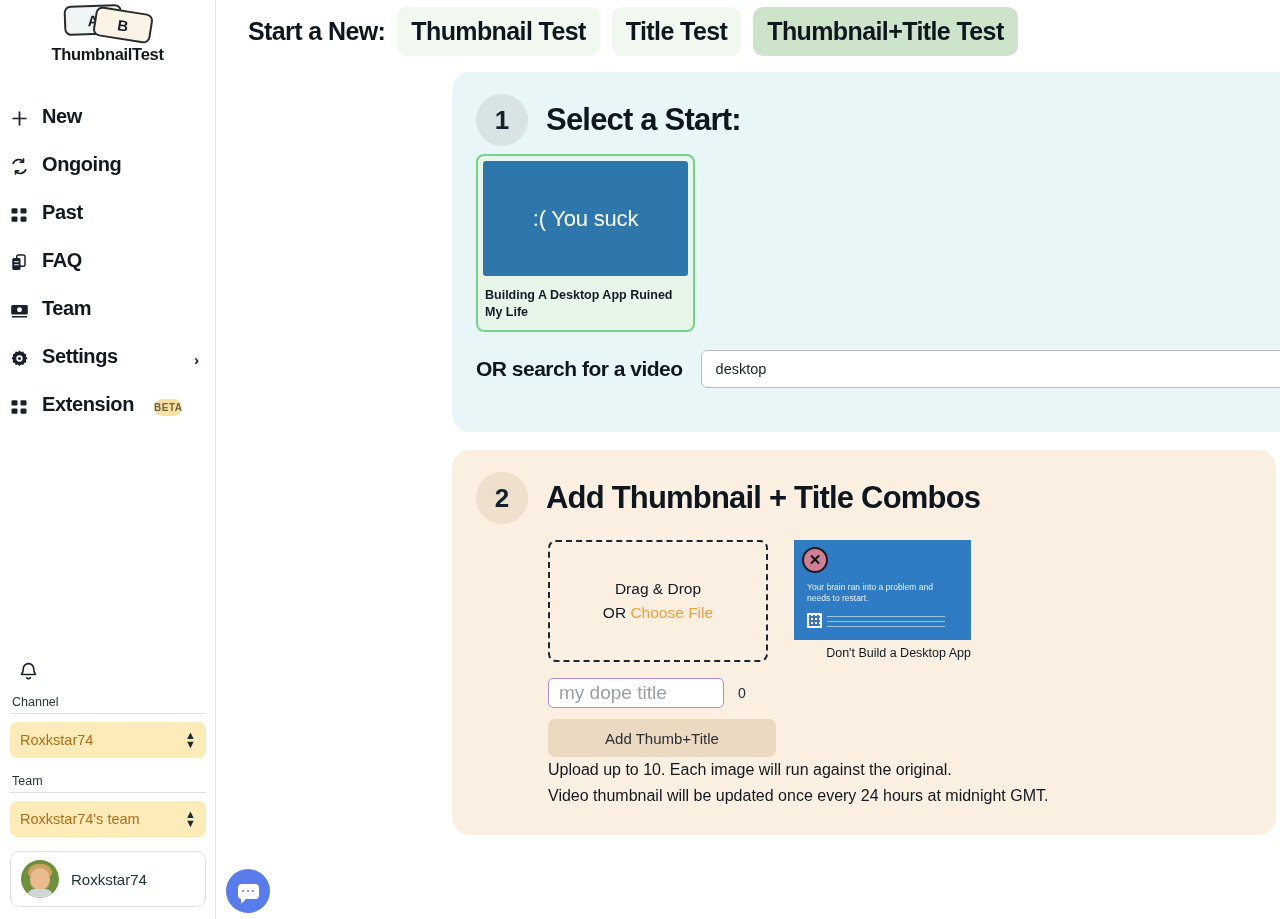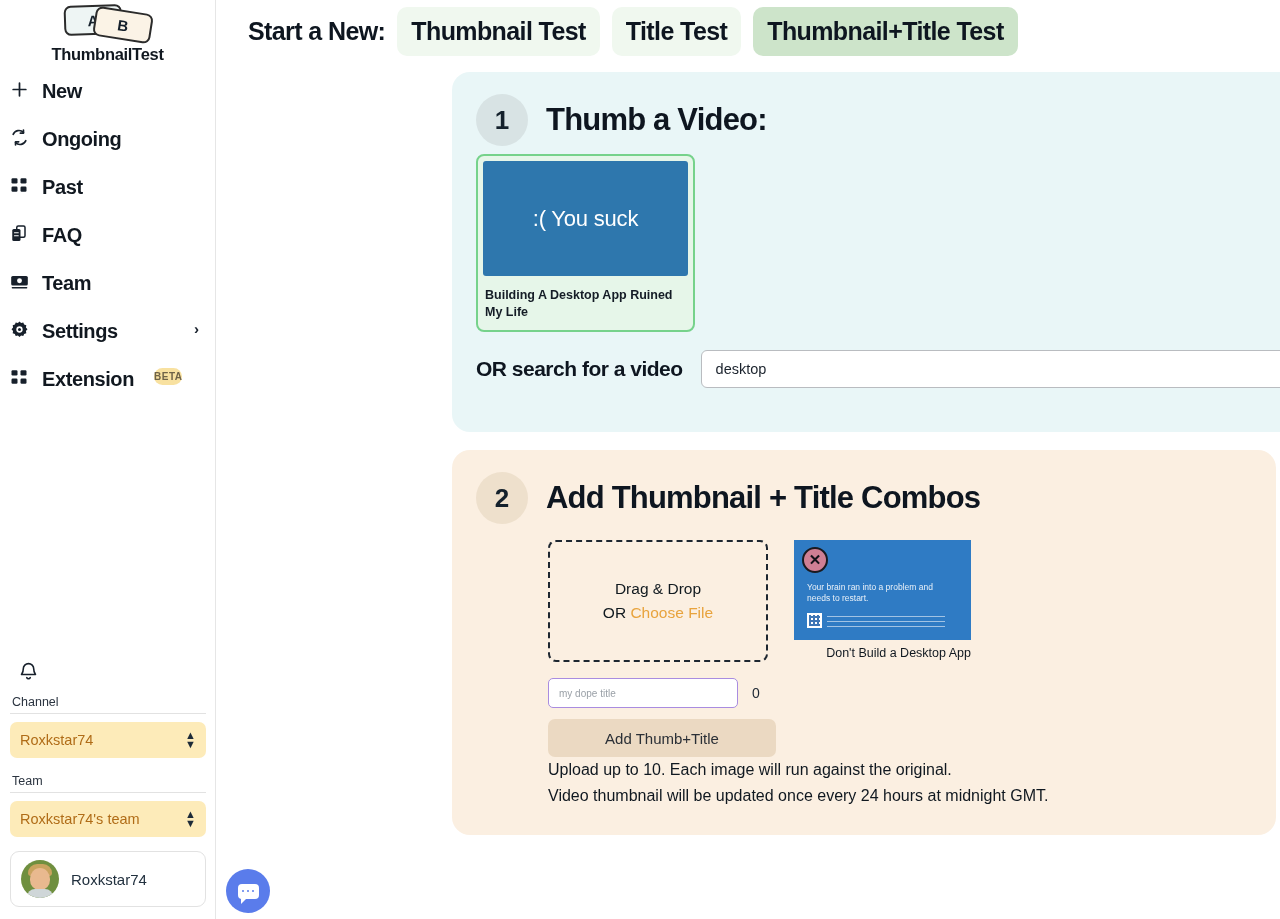--- a/index.html
+++ b/index.html
@@ -31,21 +31,21 @@
   }
   .card-a { left: 16px; top: 3px; background: #eef5f4; transform: rotate(-2deg); }
   .card-b { left: 46px; top: 8px; background: #fbf3e6; transform: rotate(9deg); }
   .brand-name {
     font-size: 16.5px; font-weight: 700; letter-spacing: -0.3px;
     margin-top: 1px; color: #111820;
   }
 
   .nav { margin-top: 16px; }
   .nav-item {
-    display: flex; align-items: flex-start; gap: 12px;
+    display: flex; align-items: flex-end; gap: 12px;
     height: 48px; padding: 0 12px 0 8px; cursor: pointer;
   }
   .nav-icon {
     width: 22px; min-width: 22px; display: flex;
     align-items: center; justify-content: center; color: #17202b;
   }
   .nav-label { font-size: 20px; font-weight: 700; letter-spacing: -0.4px; color: #111820; }
   .nav-spacer { flex: 1; }
   .chev { color: #17202b; font-size: 15px; font-weight: 700; padding-right: 4px; }
   .beta-badge {
@@ -188,22 +188,22 @@
       repeating-linear-gradient(0deg, #3f76b5 0 2px, transparent 2px 4px);
   }
   .qr-lines {
     position: absolute; left: 33px; bottom: 13px; width: 118px; height: 14px;
     background: repeating-linear-gradient(0deg, rgba(255,255,255,.55) 0 1px, transparent 1px 5px);
   }
   .upload-caption { font-size: 12.5px; color: #101820; margin-top: 6px; text-align: right; }
 
   .title-row { display: flex; align-items: center; gap: 14px; margin: 16px 0 0 72px; }
   .title-input {
-    width: 190px; height: 30px; border: 1.5px solid #a98ce0; border-radius: 5px;
-    background: #fff; padding: 0 10px; font-size: 10px; color: #1a222c;
+    width: 176px; height: 30px; border: 1.5px solid #a98ce0; border-radius: 5px;
+    background: #fff; padding: 0 10px; font-size: 19px; color: #1a222c;
     font-family: "Liberation Sans", sans-serif; outline: none;
   }
   .title-input::placeholder { color: #9aa0a7; }
   .char-count { font-size: 14px; color: #1c2632; }
   .add-btn {
     margin: 11px 0 0 72px; width: 228px; height: 38px; background: #ebd9c2;
     border: none; border-radius: 7px; font-size: 15px; color: #2a2f36;
     font-family: "Liberation Sans", sans-serif; cursor: pointer;
   }
   .hint { font-size: 16px; color: #101820; margin-left: 72px; line-height: 26px; }
@@ -359,21 +359,21 @@
     <div class="tabs-row">
       <div class="tabs-title">Start a New:</div>
       <div class="tab">Thumbnail Test</div>
       <div class="tab">Title Test</div>
       <div class="tab active">Thumbnail+Title Test</div>
     </div>
 
     <div class="panel panel-1">
       <div class="step-head">
         <div class="step-badge badge-1">1</div>
-        <div class="step-title">Thumb a Video:</div>
+        <div class="step-title">Select a Start:</div>
       </div>
 
       <div class="video-card">
         <div class="video-thumb">:(  You suck</div>
         <div class="video-title">Building A Desktop App Ruined My Life</div>
       </div>
 
       <div class="search-row">
         <div class="search-label">OR search for a video</div>
         <input class="search-input" type="text" value="desktop" style="">

